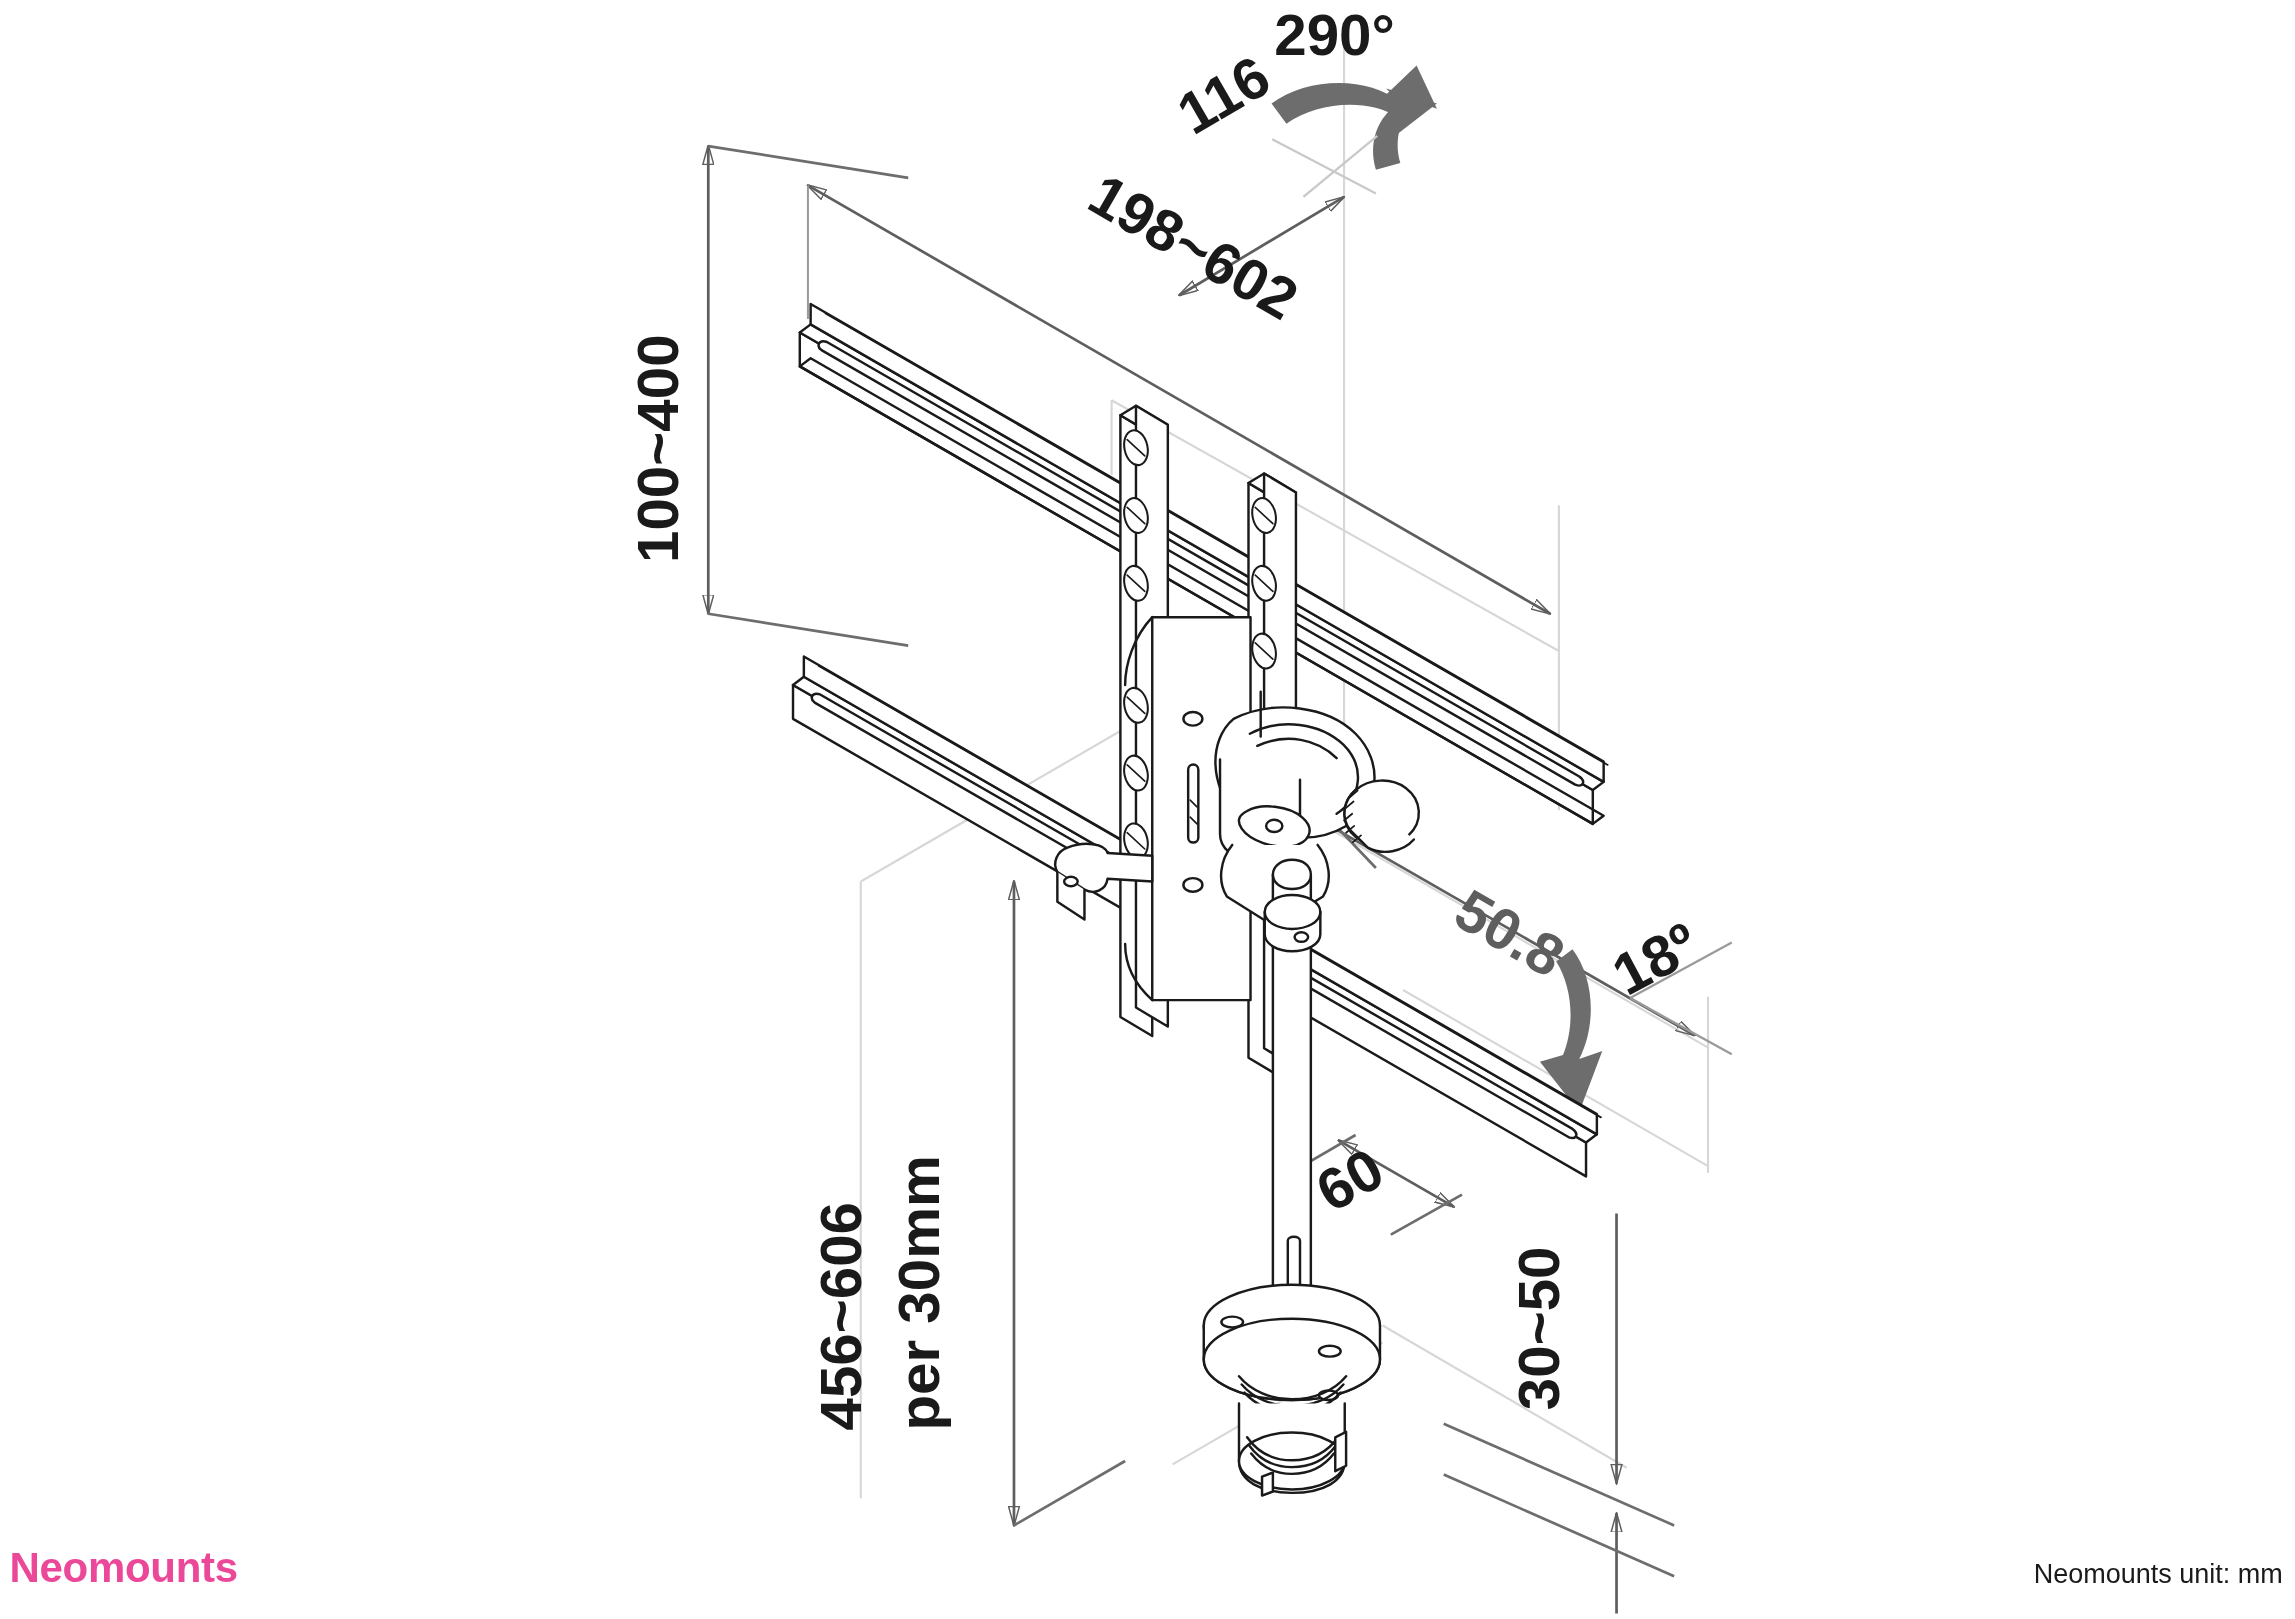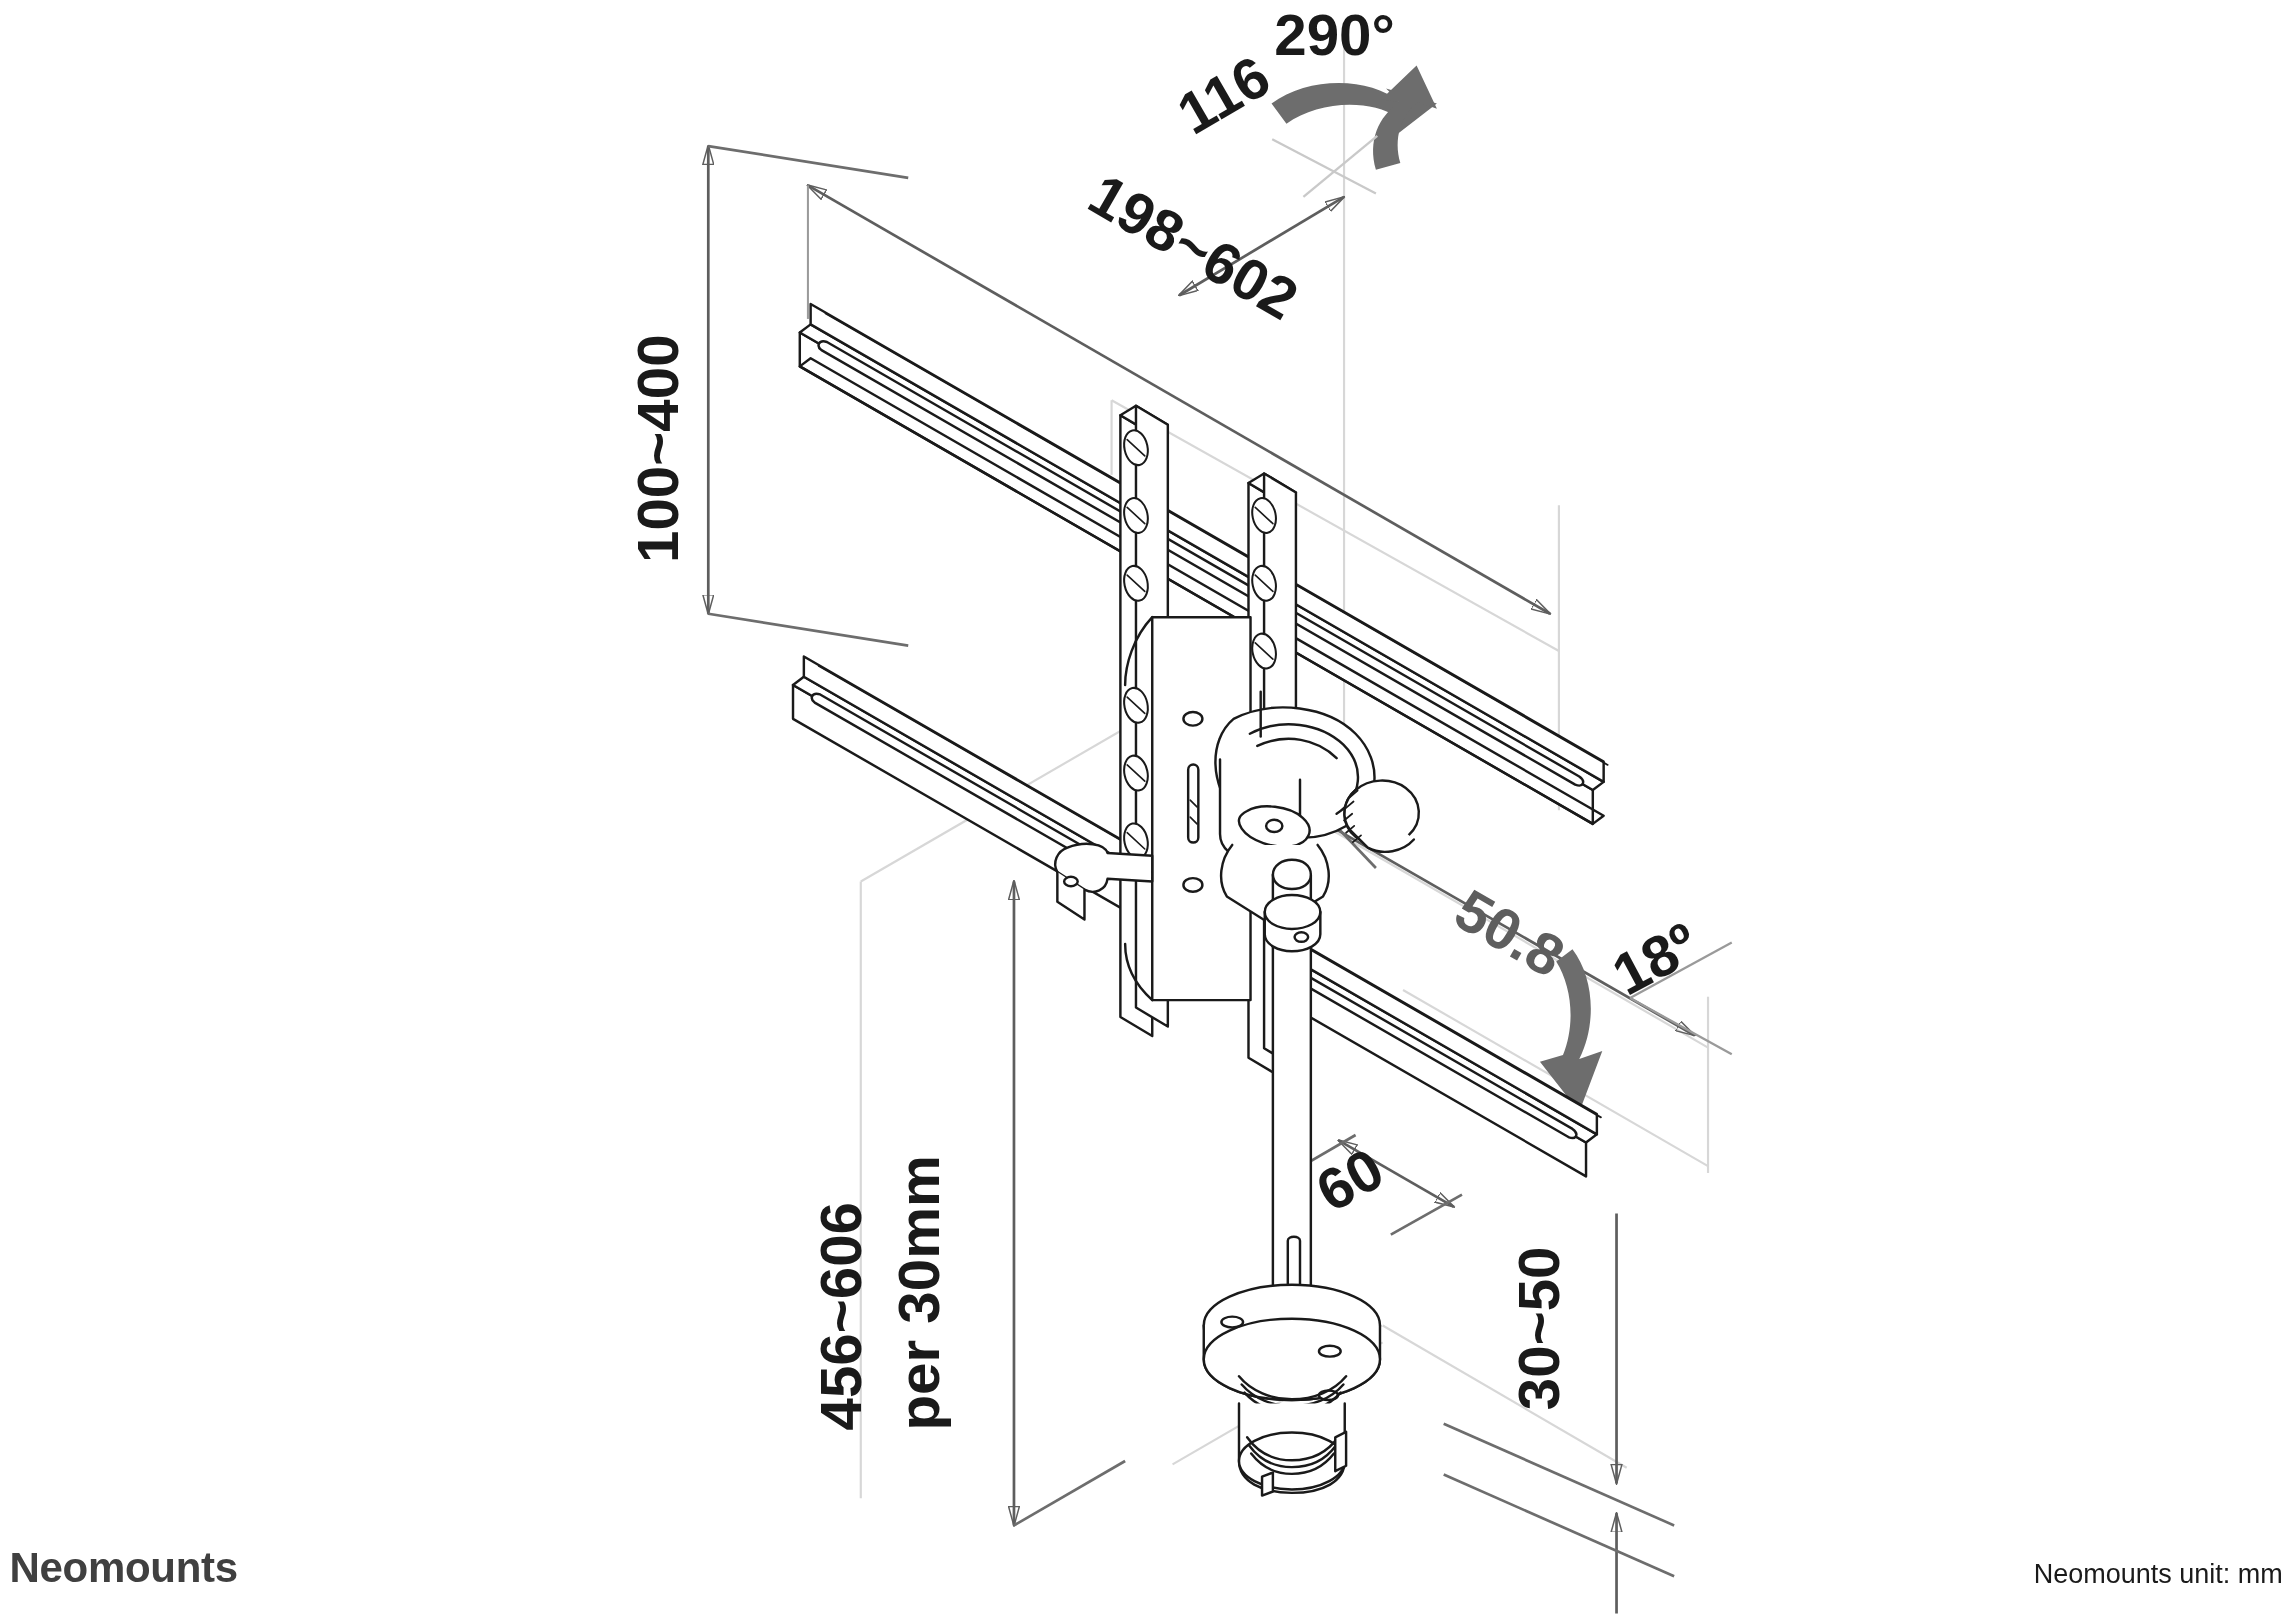--- a/index.html
+++ b/index.html
@@ -16,21 +16,21 @@
     font-weight:700;
     fill:#1a1a1a;
     font-size:86px;
     letter-spacing:0px;
   }
   .dimtext.gray{fill:#5e5e5e;}
 
   .footer-logo{
     position:absolute;left:9.5px;top:1544px;
     font-family:"Liberation Sans", sans-serif;
-    font-size:42px;font-weight:700;color:#404040;
+    font-size:42px;font-weight:700;color:#ec4899;
     letter-spacing:-0.3px;white-space:nowrap;
   }
   .footer-unit{
     position:absolute;right:12.2px;top:1559px;
     font-family:"Liberation Sans", sans-serif;
     font-size:27px;color:#1a1a1a;white-space:nowrap;
   }
 </style>
 </head>
 <body>

